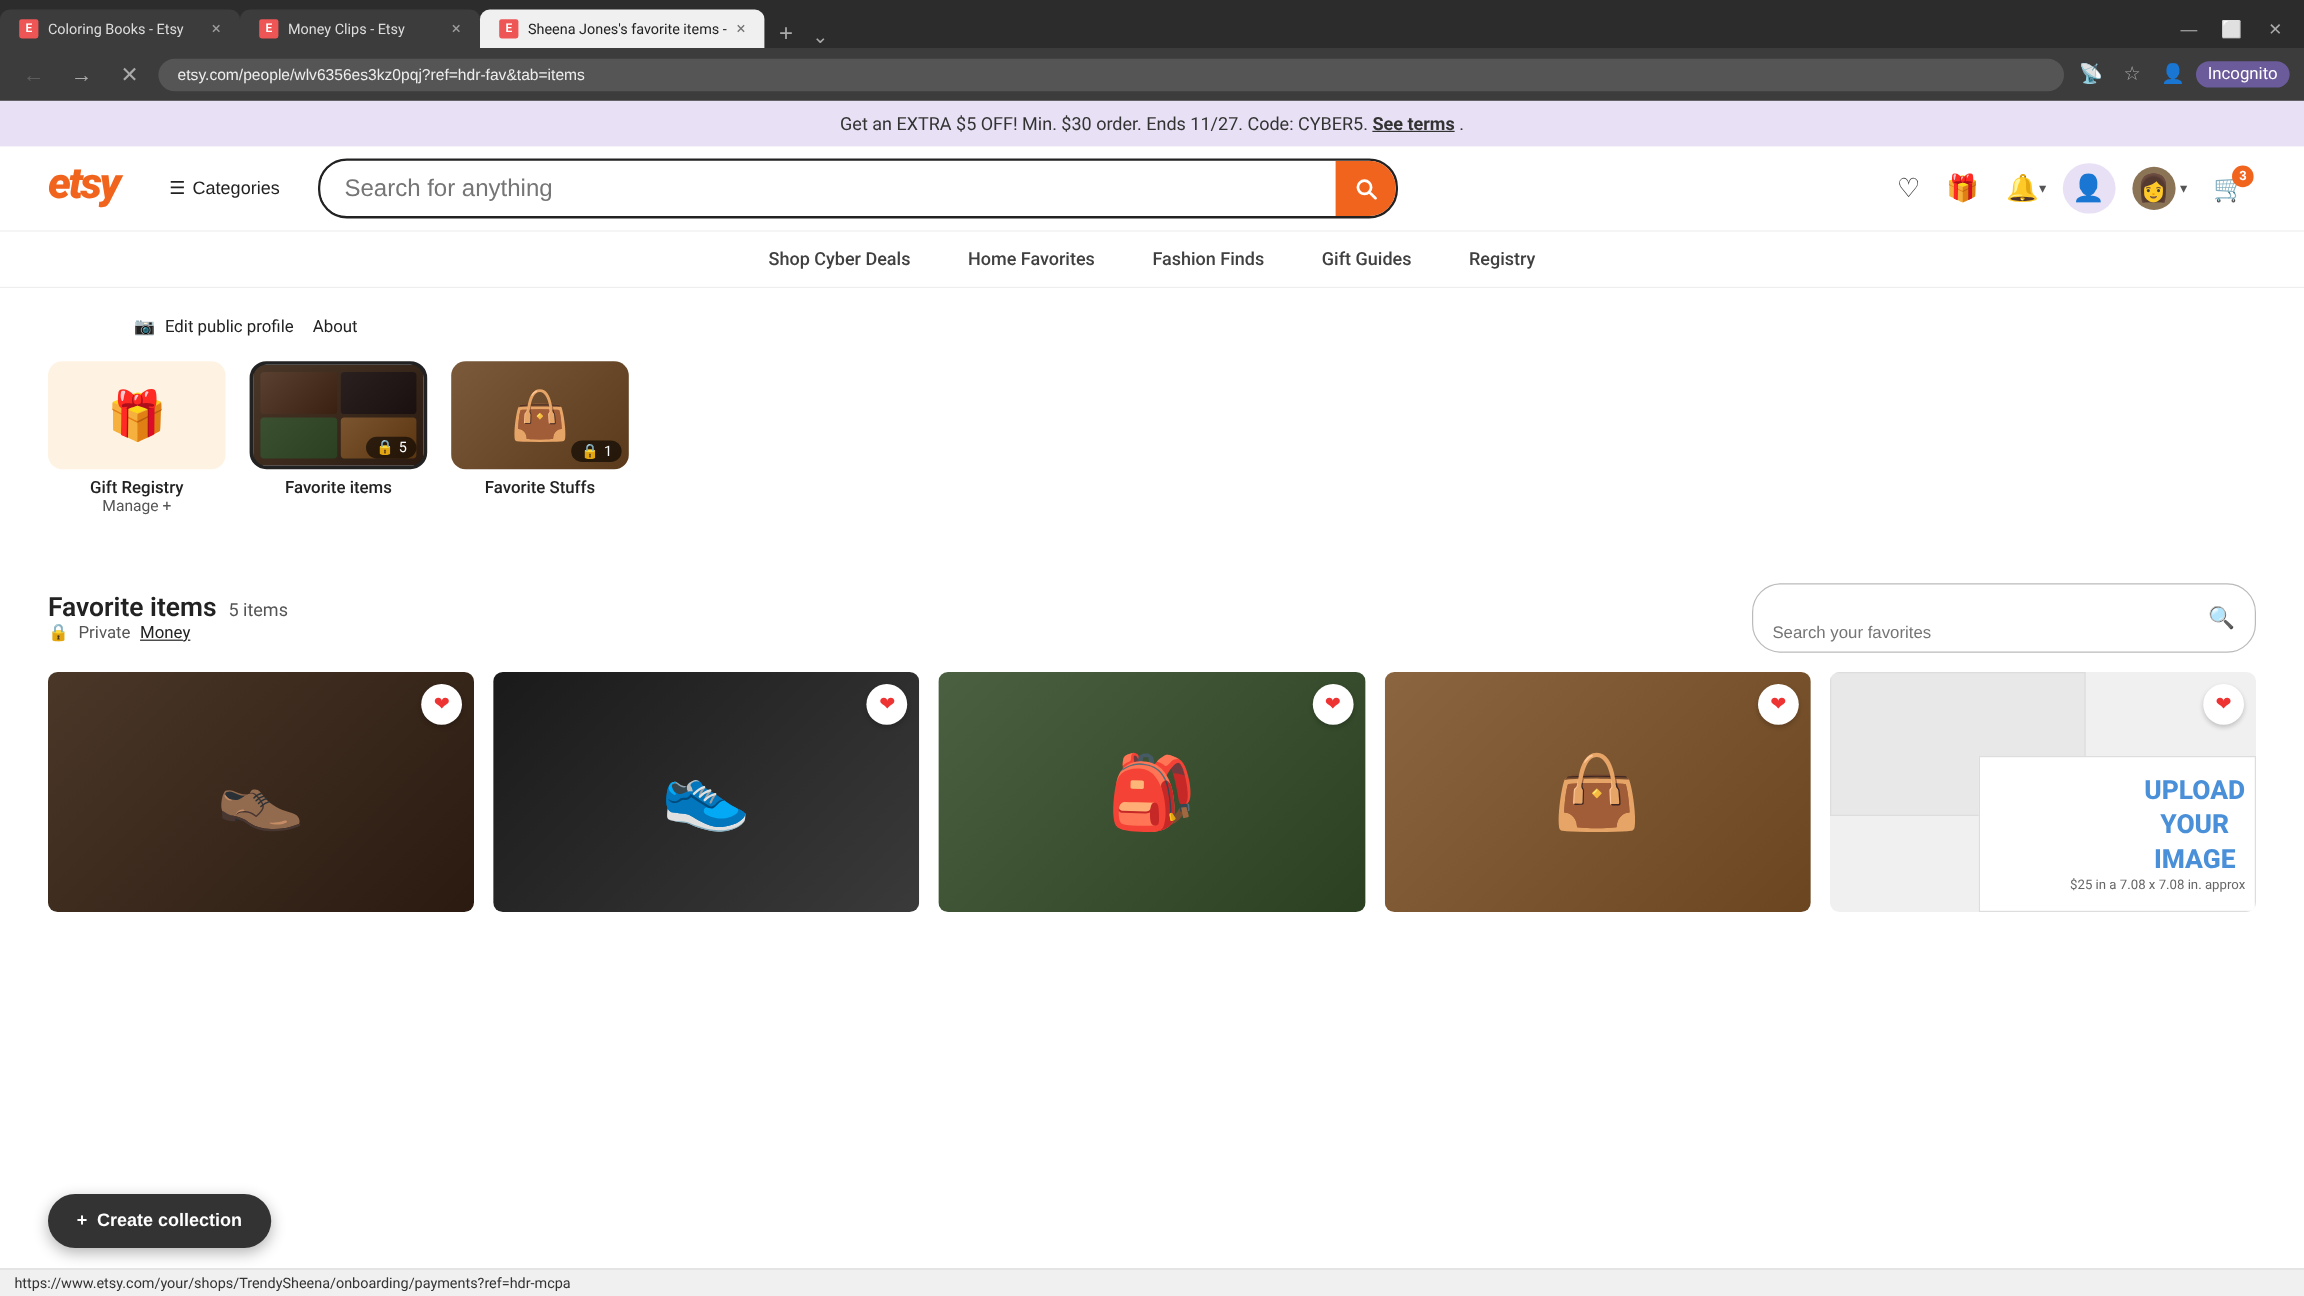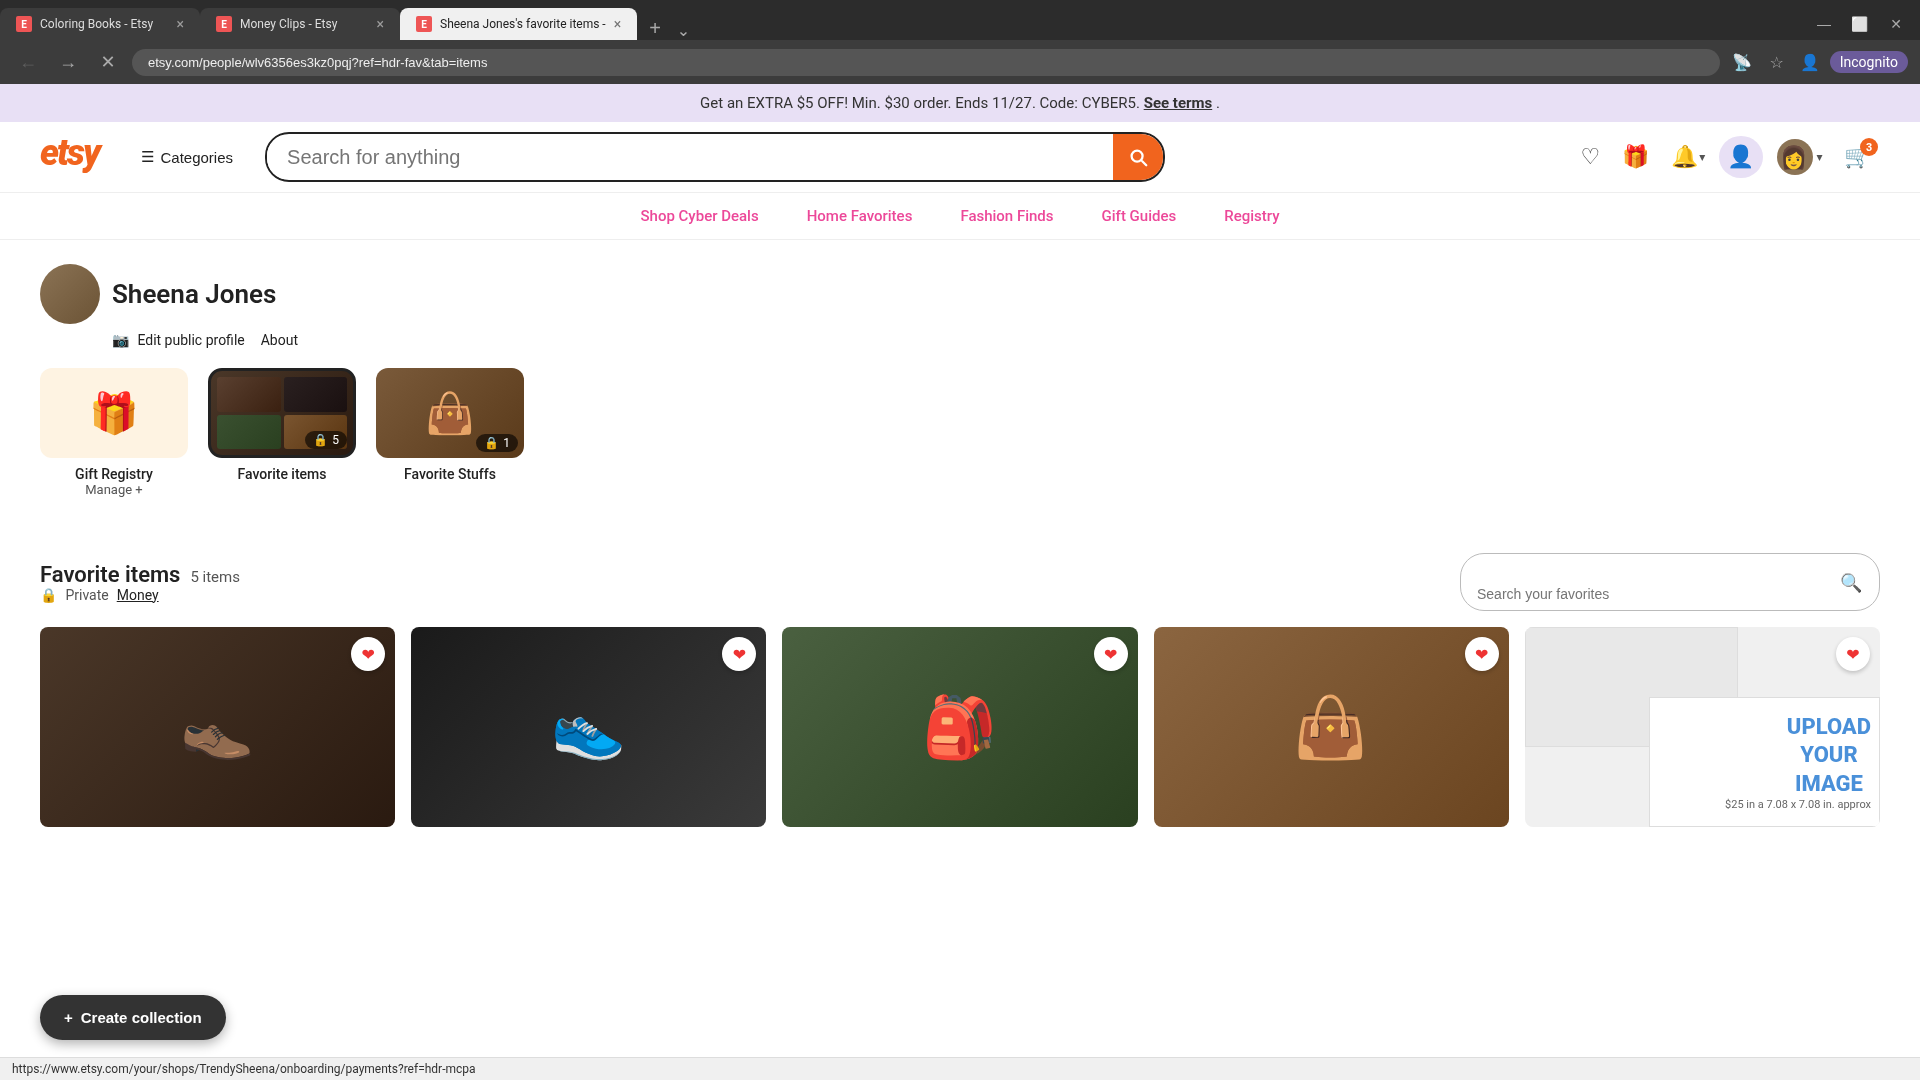--- a/index.html
+++ b/index.html
@@ -39,21 +39,21 @@
     .header-icons { display: flex; align-items: center; gap: 6px; margin-left: auto; }
     .icon-btn { background: none; border: none; cursor: pointer; padding: 8px; border-radius: 50%; position: relative; display: flex; align-items: center; justify-content: center; font-size: 22px; color: #333; }
     .icon-btn.active { background: #e8e0f5; color: #6b5b9a; }
     .badge { position: absolute; top: 2px; right: 2px; background: #f1641e; color: white; border-radius: 50%; width: 18px; height: 18px; font-size: 11px; display: flex; align-items: center; justify-content: center; font-weight: bold; }
     .avatar-btn { display: flex; align-items: center; gap: 4px; background: none; border: none; cursor: pointer; padding: 4px 8px; border-radius: 20px; }
     .avatar-circle { width: 36px; height: 36px; border-radius: 50%; background: #8b7355; display: flex; align-items: center; justify-content: center; color: white; font-size: 16px; overflow: hidden; }
     .chevron { font-size: 12px; color: #555; }
 
     
     .main-nav { display: flex; justify-content: center; gap: 48px; padding: 14px 0; border-bottom: 1px solid #eee; }
-    .main-nav a { text-decoration: none; color: #ec4899; font-size: 15px; font-weight: 500; }
+    .main-nav a { text-decoration: none; color: #404040; font-size: 15px; font-weight: 500; }
 
     
     .profile-section { padding: 24px 40px; }
     .profile-header { display: flex; align-items: center; gap: 12px; margin-bottom: 8px; }
     .profile-name { font-size: 26px; font-weight: 600; color: #222; text-decoration: none; }
     .profile-links { display: flex; align-items: center; gap: 8px; margin-bottom: 20px; padding-left: 72px; }
     .profile-links a { color: #222; text-decoration: none; font-size: 14px; display: flex; align-items: center; gap: 4px; }
     .profile-links .separator { color: #999; }
     .camera-icon { font-size: 14px; }
 
@@ -196,24 +196,20 @@
 
 <nav class="main-nav">
   <a href="#">Shop Cyber Deals</a>
   <a href="#">Home Favorites</a>
   <a href="#">Fashion Finds</a>
   <a href="#">Gift Guides</a>
   <a href="#">Registry</a>
 </nav>
 
 <section class="profile-section">
-  <div class="profile-header">
-    <div class="profile-pic-sim"></div>
-    <a href="#" class="profile-name">Sheena Jones</a>
-  </div>
   <div class="profile-links">
     <span class="camera-icon">📷</span>
     <a href="#">Edit public profile</a>
     <span class="separator"> </span>
     <a href="#">About</a>
   </div>
 
   <div class="collections-row">
 
     <div class="collection-card">

